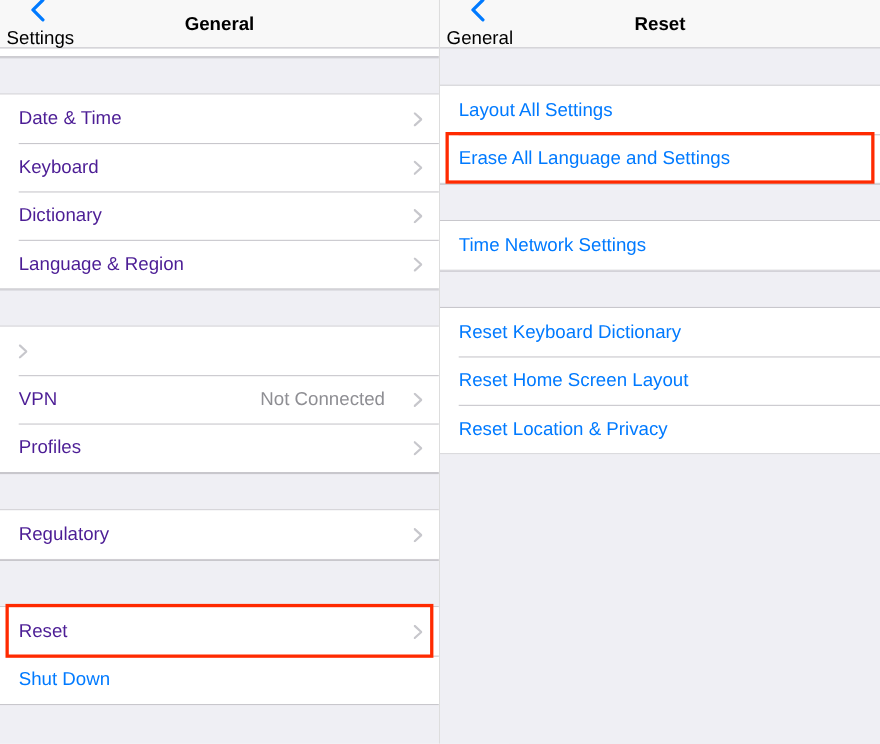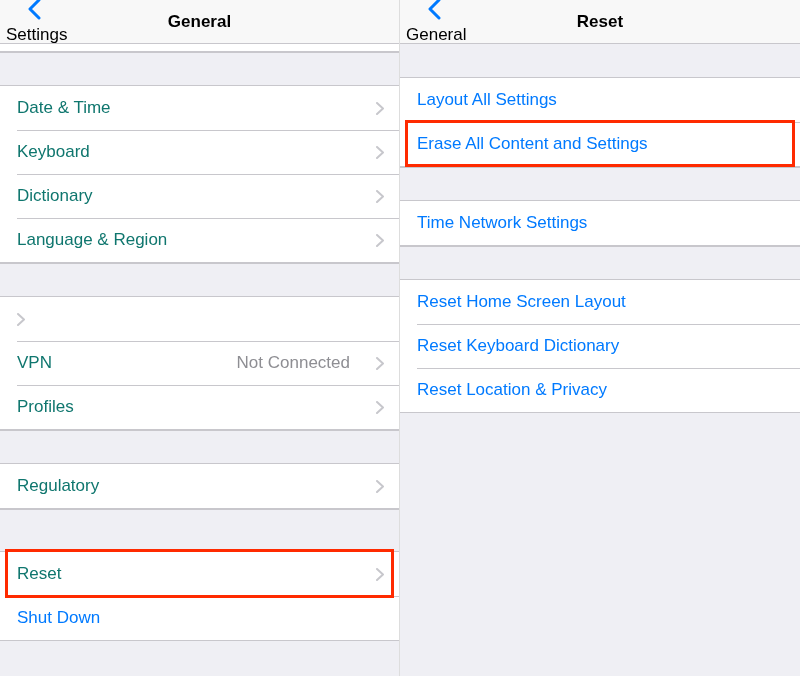--- a/index.html
+++ b/index.html
@@ -94,21 +94,21 @@
       position: absolute;
       top: 0;
       left: 17px;
       right: 0;
       height: 1px;
       background: #c8c7cc;
     }
     .row-label {
       flex: 1;
       font-size: 17px;
-      color: #0f766e;
+      color: #4c1d95;
     }
     .row-label-blue {
       color: #007aff;
     }
     .right-detail {
       font-size: 17px;
       color: #8e8e93;
       margin-right: 26px;
     }
     .chevron {
@@ -280,41 +280,41 @@
   </div>
 
   <div class="content" style="display:flex;flex-direction:column">
     <div class="group-gap-first"></div>
 
     <div class="list-group" style="position:relative">
       <div class="row-no-chevron">
         <span class="row-label row-label-blue">Layout All Settings</span>
       </div>
       <div class="row-no-chevron">
-        <span class="row-label row-label-blue">Erase All Content and Settings</span>
+        <span class="row-label row-label-blue">Erase All Language and Settings</span>
       </div>
       <div class="highlight-box" style="top:42px; left:5px; right:5px; height:47px"></div>
     </div>
 
     <div class="group-gap"></div>
 
     <div class="list-group">
       <div class="row-no-chevron">
         <span class="row-label row-label-blue">Time Network Settings</span>
       </div>
     </div>
 
     <div class="group-gap"></div>
 
     <div class="list-group">
       <div class="row-no-chevron">
+        <span class="row-label row-label-blue">Reset Keyboard Dictionary</span>
+      </div>
+      <div class="row-no-chevron">
         <span class="row-label row-label-blue">Reset Home Screen Layout</span>
-      </div>
-      <div class="row-no-chevron">
-        <span class="row-label row-label-blue">Reset Keyboard Dictionary</span>
       </div>
       <div class="row-no-chevron">
         <span class="row-label row-label-blue">Reset Location &amp; Privacy</span>
       </div>
     </div>
 
     <div class="fill-rest"></div>
   </div>
 </div>
 

